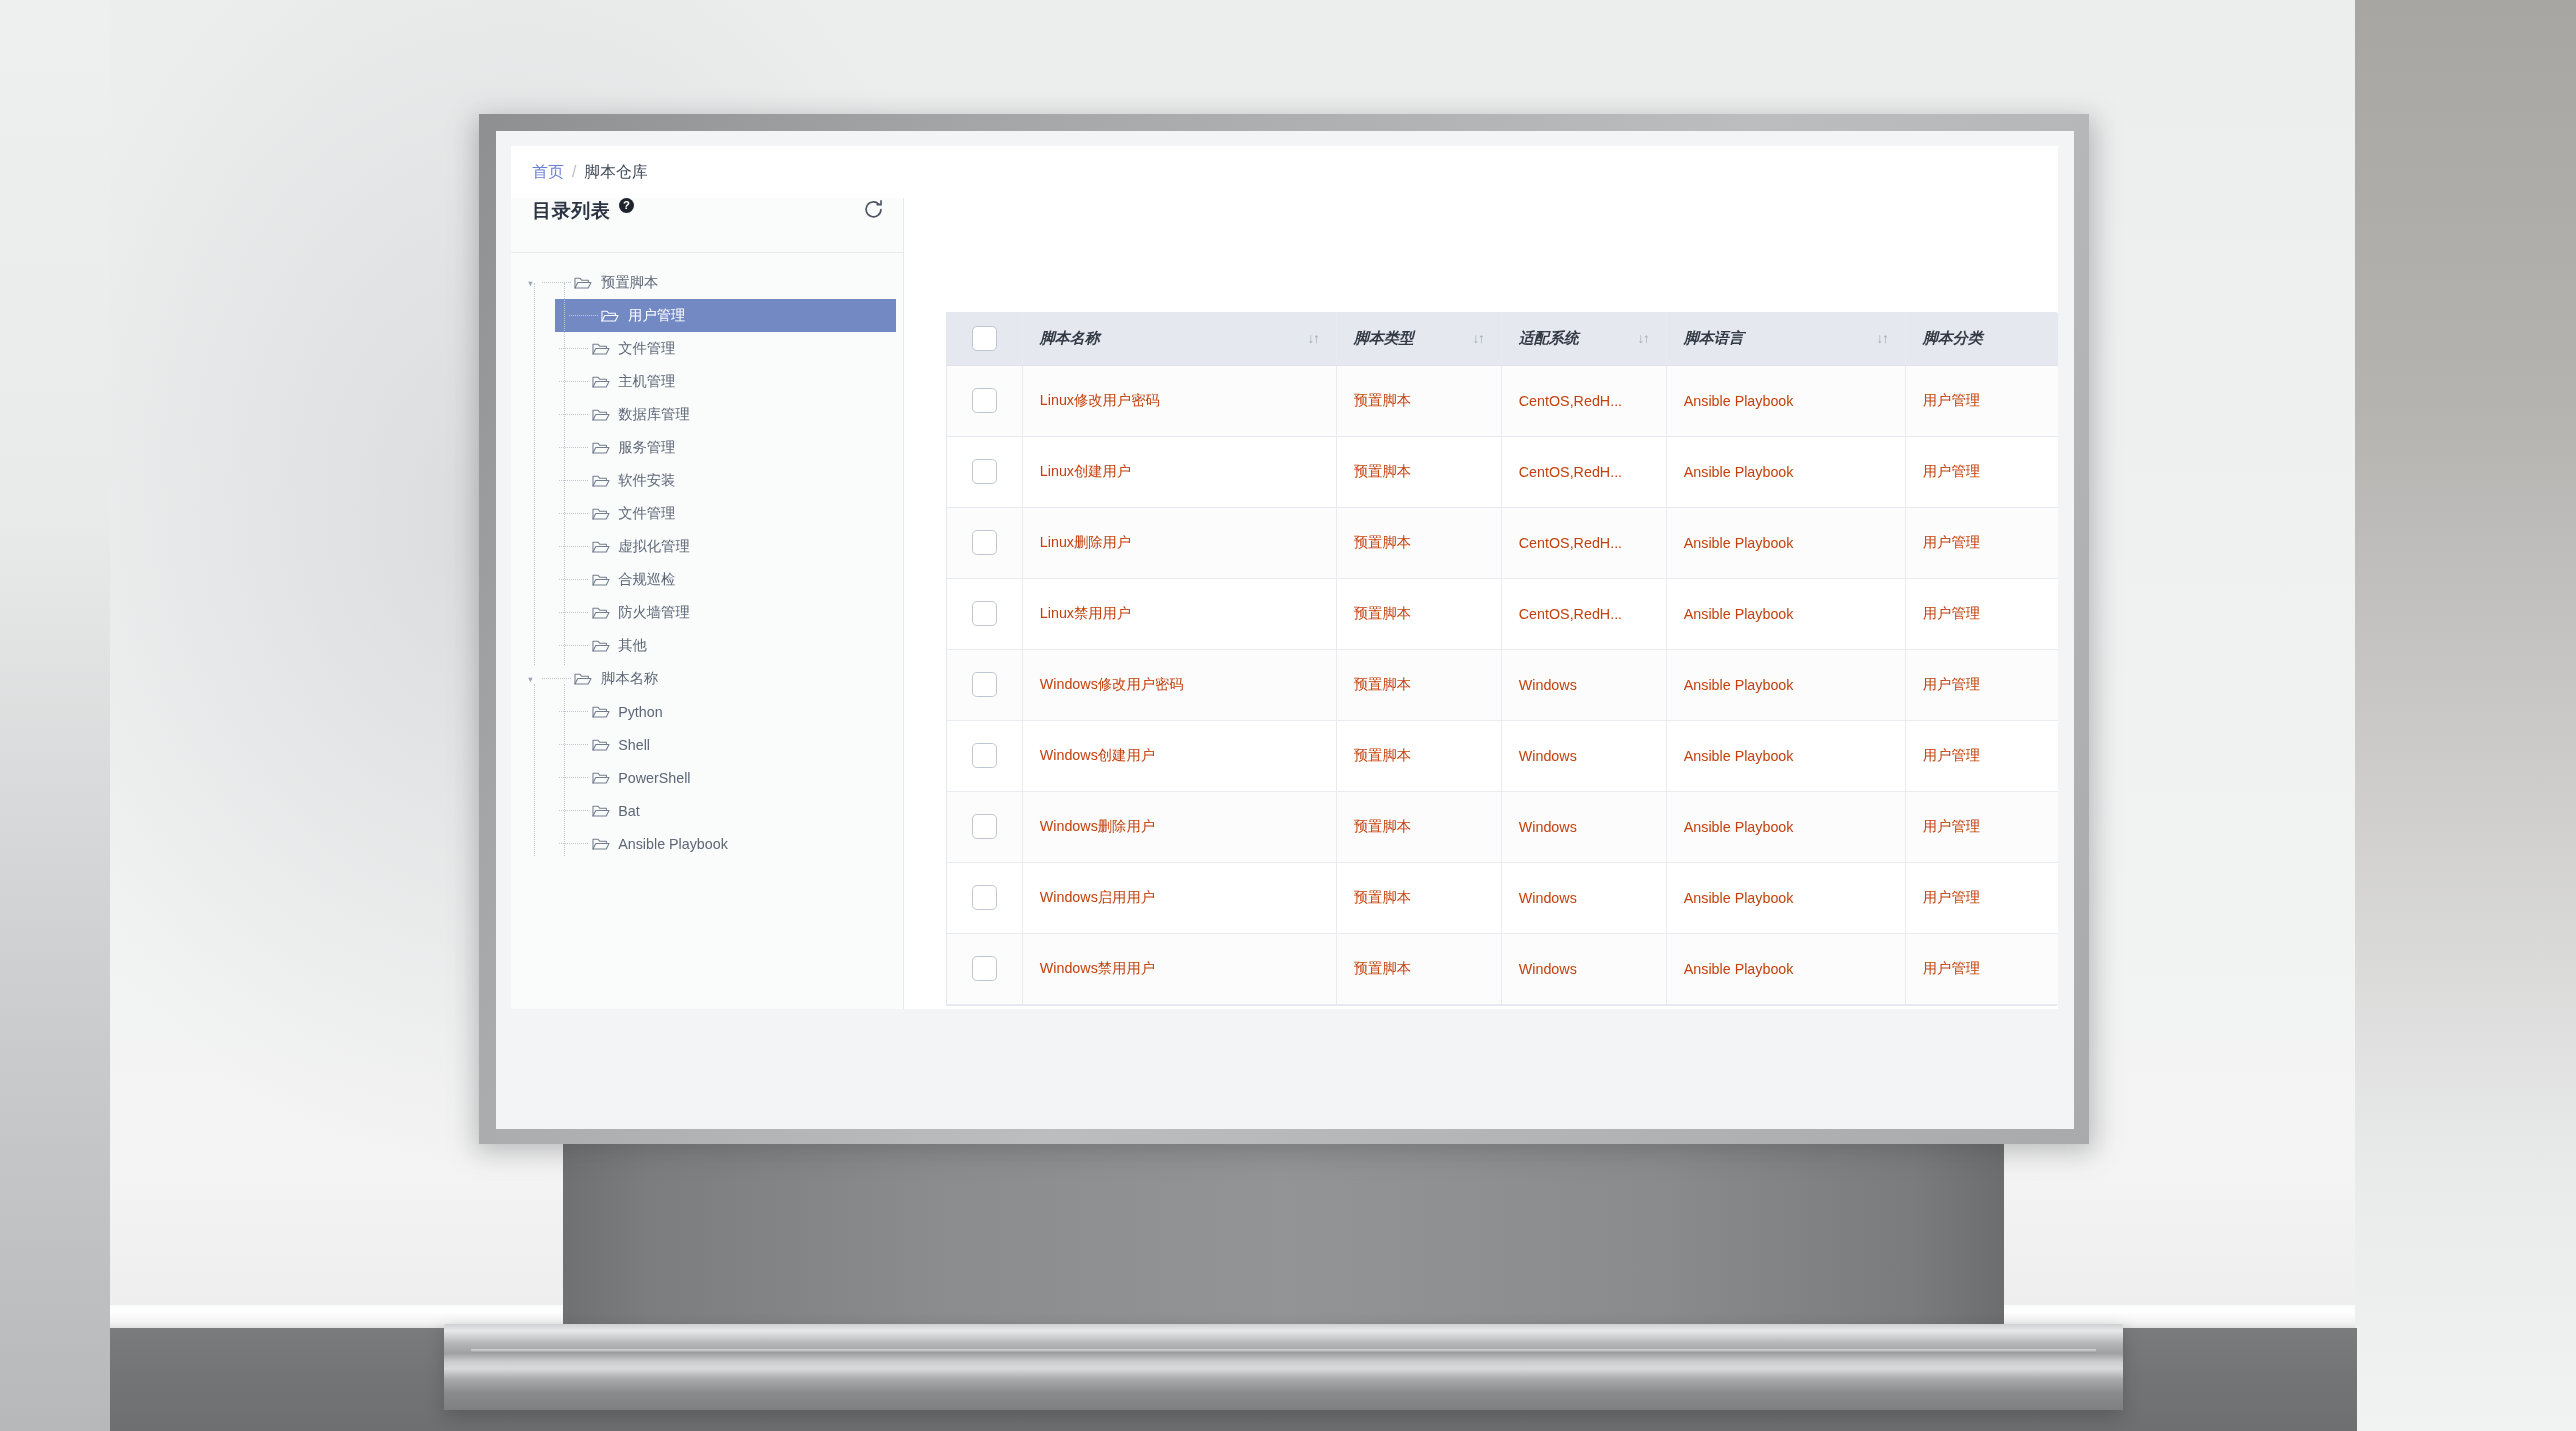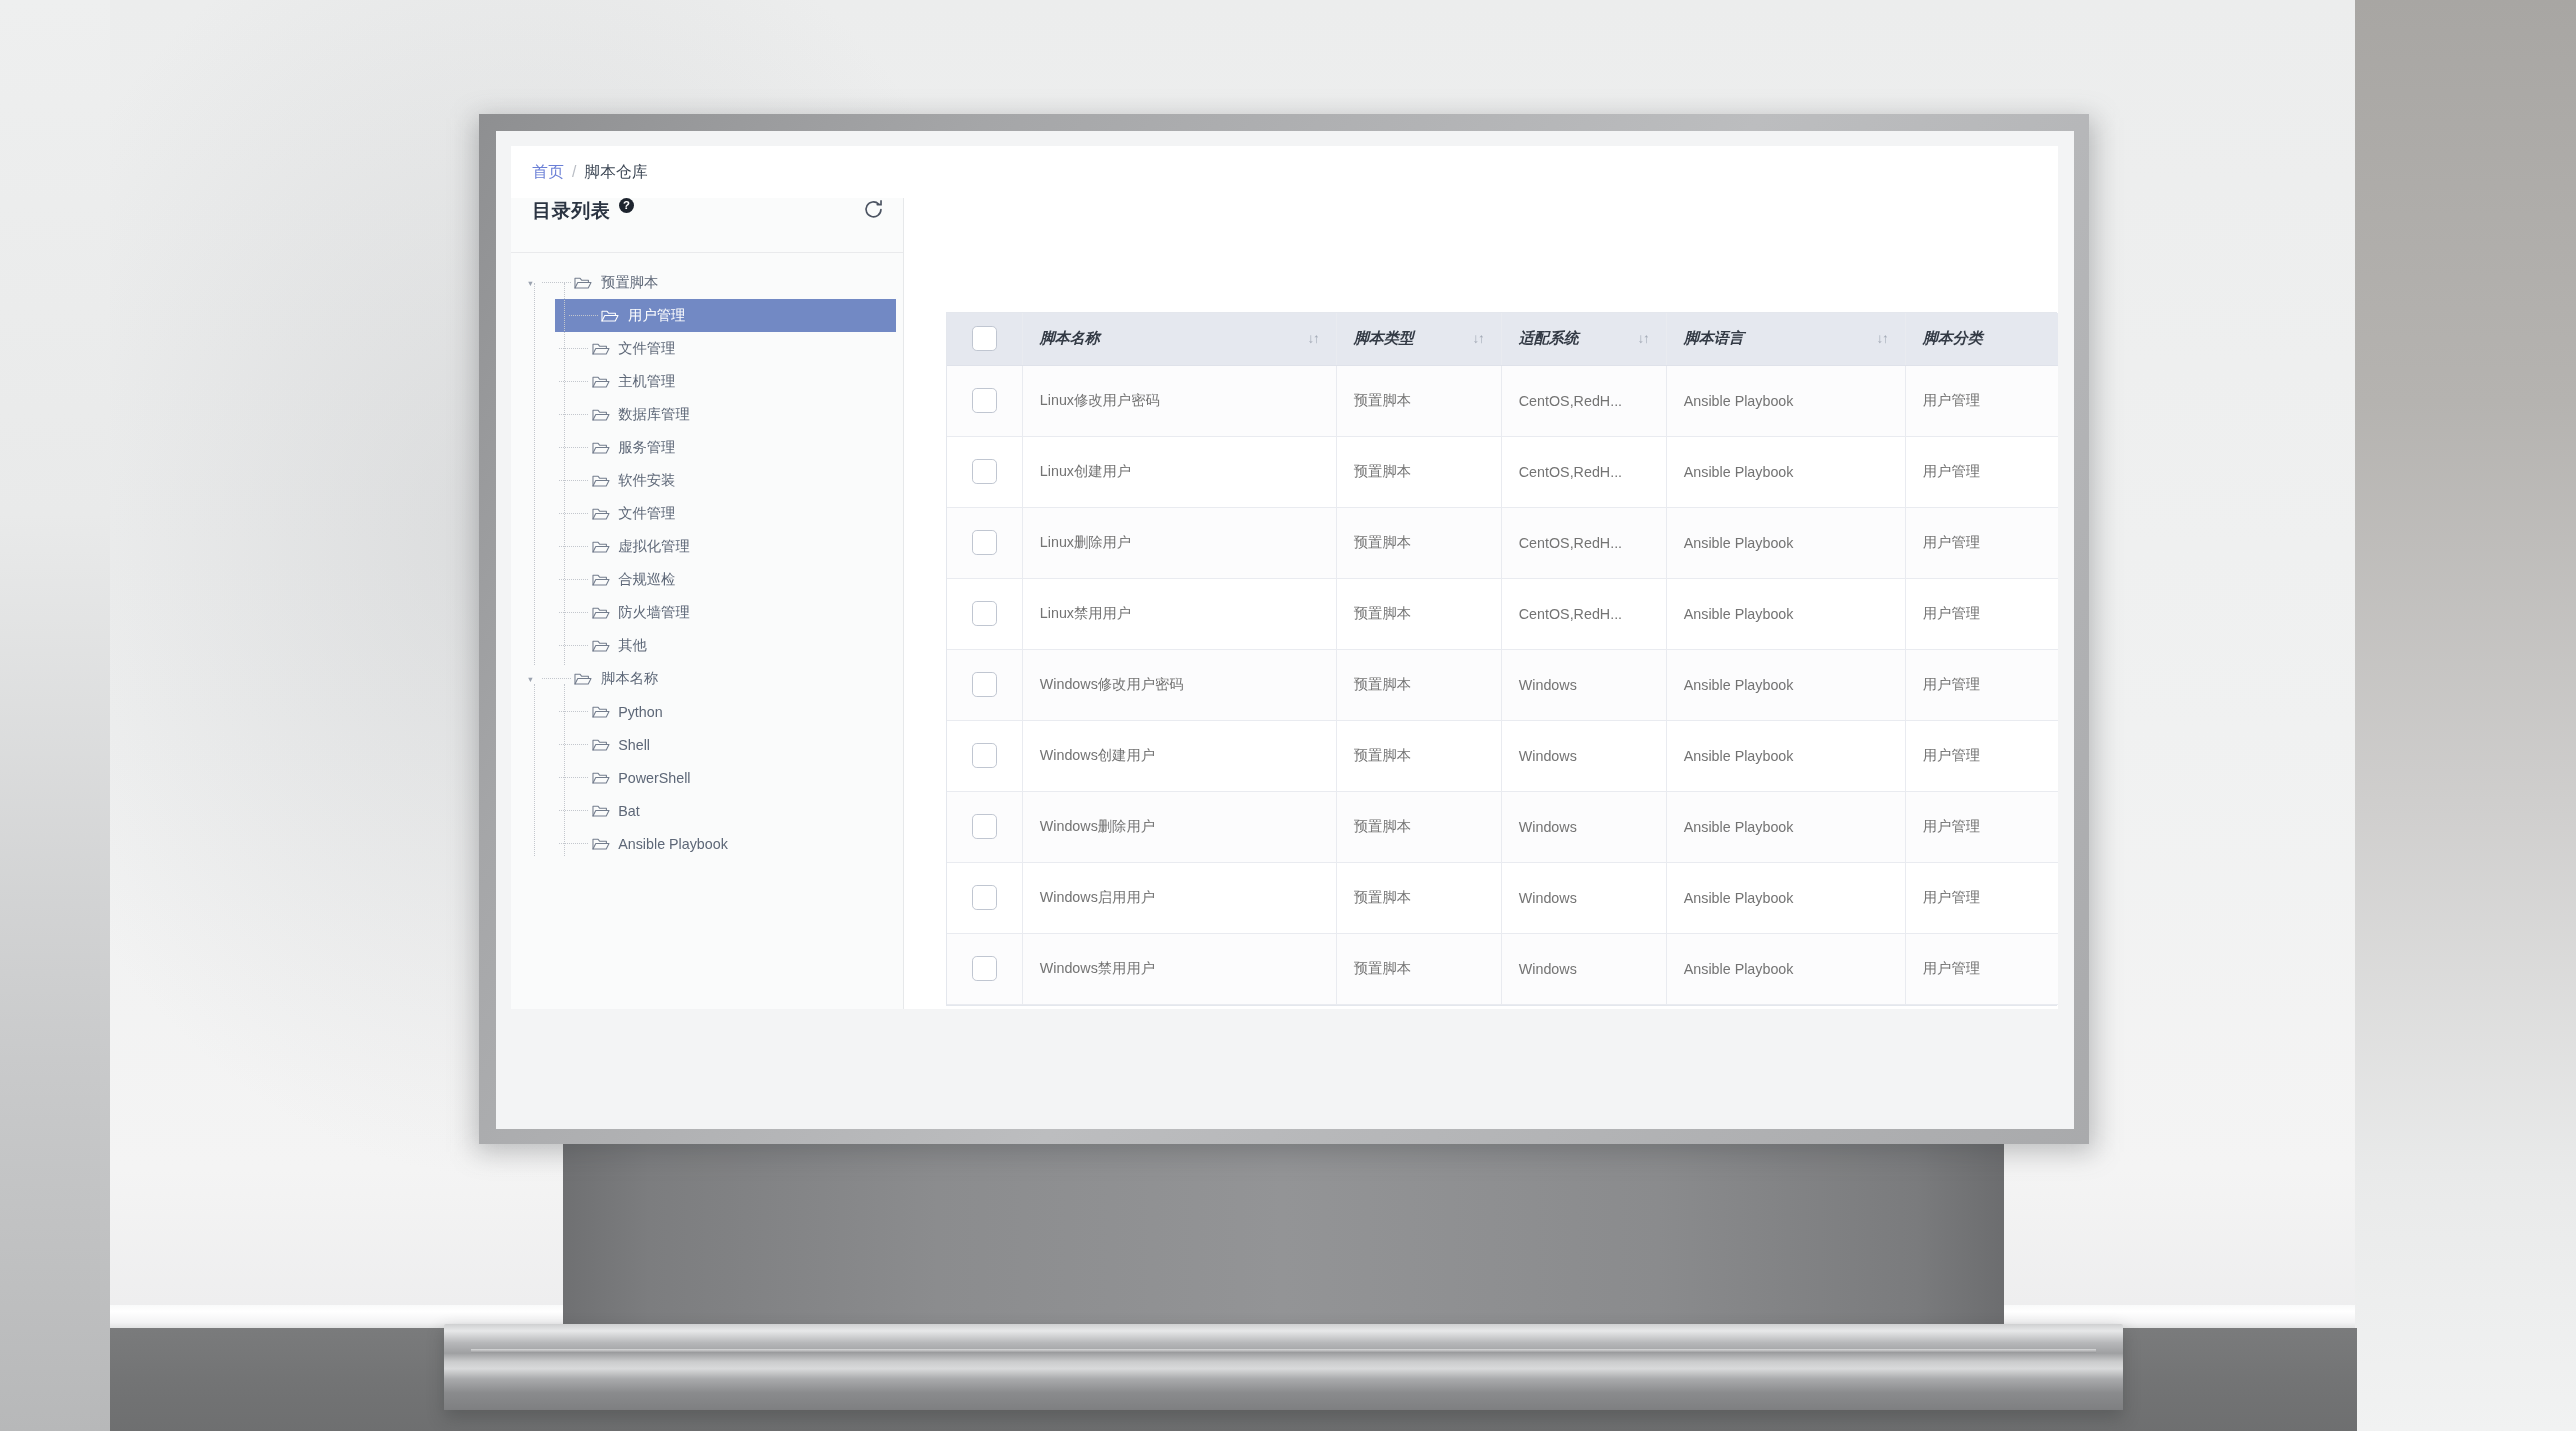--- a/index.html
+++ b/index.html
@@ -266,21 +266,21 @@
   table.grid thead th {
     background: #e5e8ef;
     height: 52px;
     color: #333a45;
     font-weight: bold;
     font-size: 15px;
     border-bottom: 1px solid #dfe2ea;
   }
   table.grid tbody td {
     height: 71px;
-    color: #737373;
+    color: #c2410c;
     background: #ffffff;
   }
   table.grid tbody tr:nth-child(odd) td { background: #fcfcfd; }
   .col-chk  { width: 75px; padding: 0 !important; text-align: center !important; }
   .col-name { width: 314px; }
   .col-type { width: 165px; }
   .col-os   { width: 165px; }
   .col-lang { width: 239px; }
   .col-cat  { width: 201px; border-right: none !important; }
 

